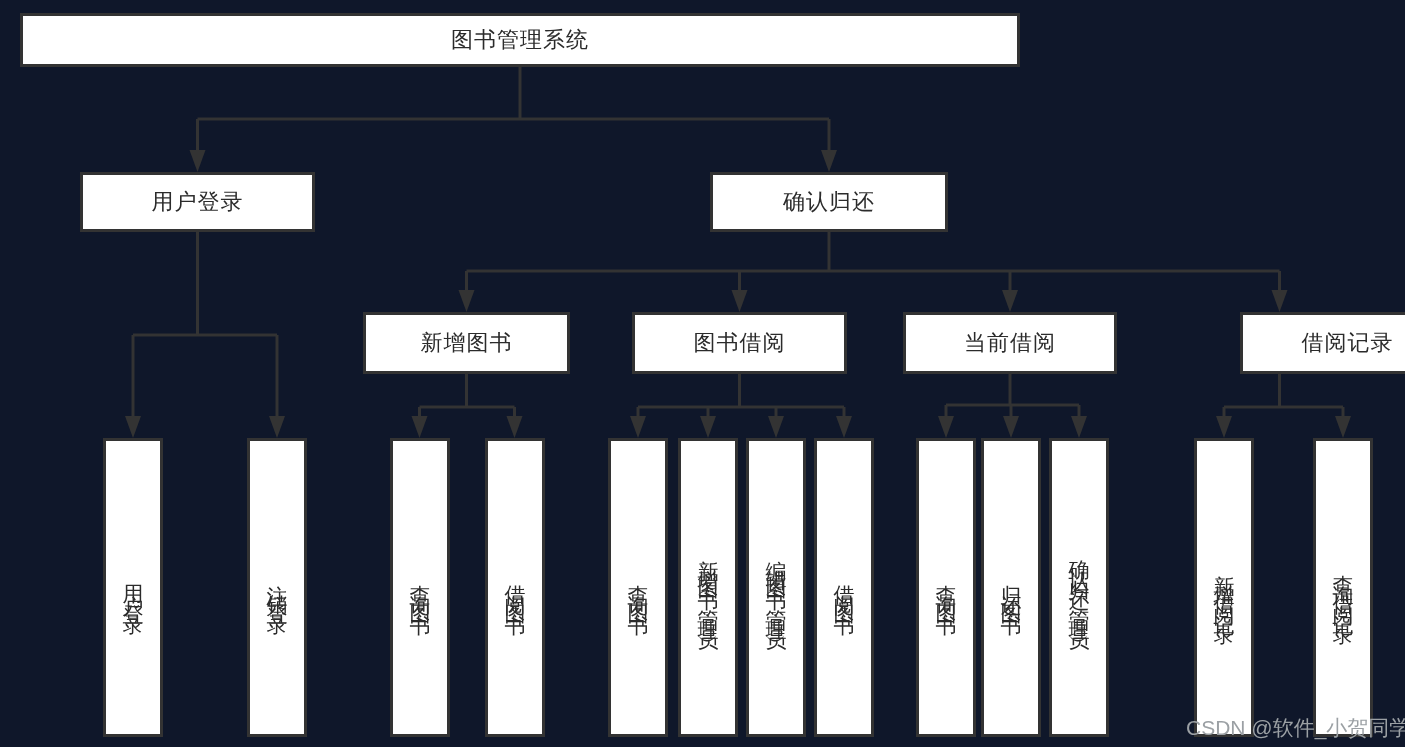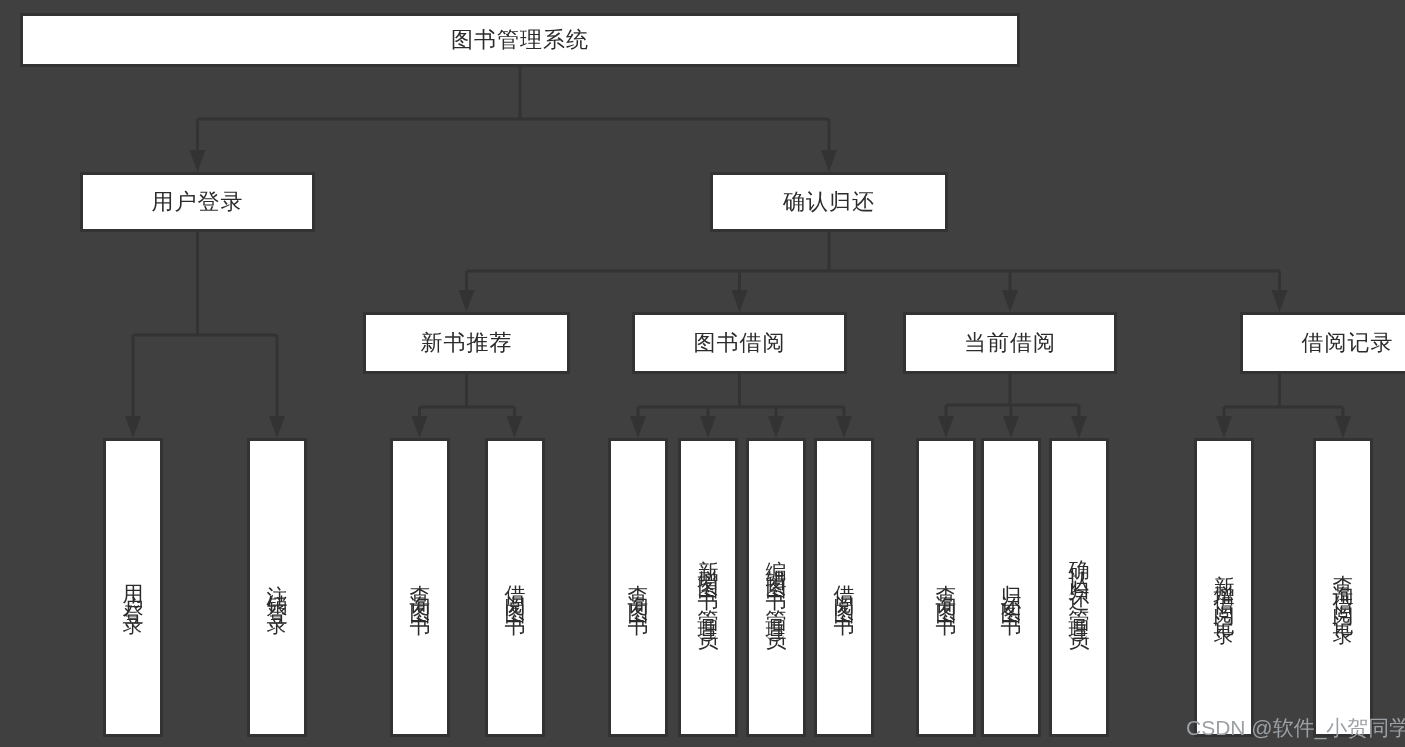--- a/index.html
+++ b/index.html
@@ -1,20 +1,20 @@
 <!DOCTYPE html>
 <html><head>
 <meta charset="utf-8">
 <style>
   html, body { margin: 0; padding: 0; background: #ffffff; }
   #stage {
     position: relative;
     width: 1405px;
     height: 747px;
-    background: #404040;
+    background: #0f172a;
     overflow: hidden;
     font-family: "Liberation Sans", sans-serif;
   }
   .box {
     position: absolute;
     box-sizing: border-box;
     border: 3px solid #333333;
     background: #ffffff;
     display: flex;
     align-items: center;
@@ -111,21 +111,21 @@
   </div>
 
   <div class="box" style="left:80px; top:172px; width:235px; height:60px;">
     <span class="hlabel">用户登录</span>
   </div>
   <div class="box" style="left:710px; top:172px; width:238px; height:60px;">
     <span class="hlabel">确认归还</span>
   </div>
 
   <div class="box" style="left:363px; top:312px; width:207px; height:62px;">
-    <span class="hlabel">新书推荐</span>
+    <span class="hlabel">新增图书</span>
   </div>
   <div class="box" style="left:903px; top:312px; width:214px; height:62px;">
     <span class="hlabel">当前借阅</span>
   </div>
   <div class="box" style="left:632px; top:312px; width:215px; height:62px;">
     <span class="hlabel">图书借阅</span>
   </div>
   <div class="box" style="left:1240px; top:312px; width:215px; height:62px;">
     <span class="hlabel">借阅记录</span>
   </div>

